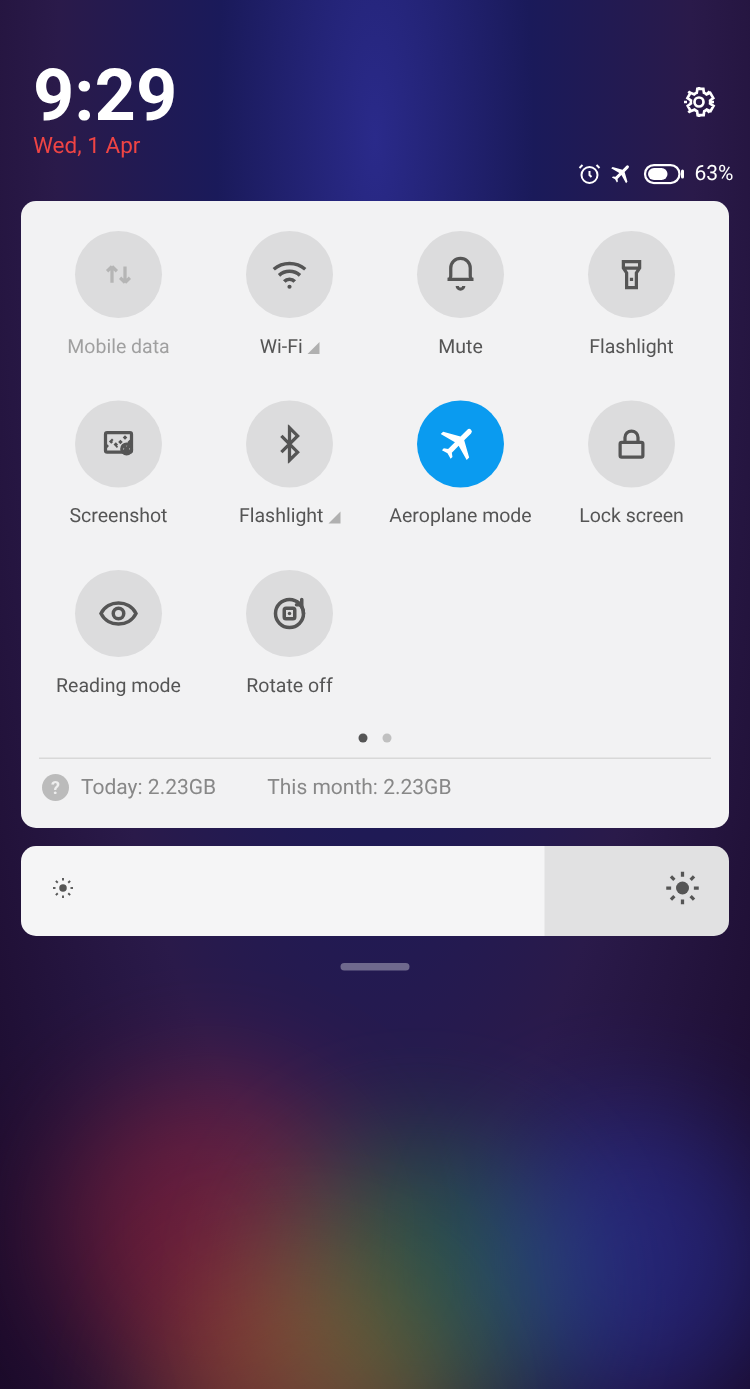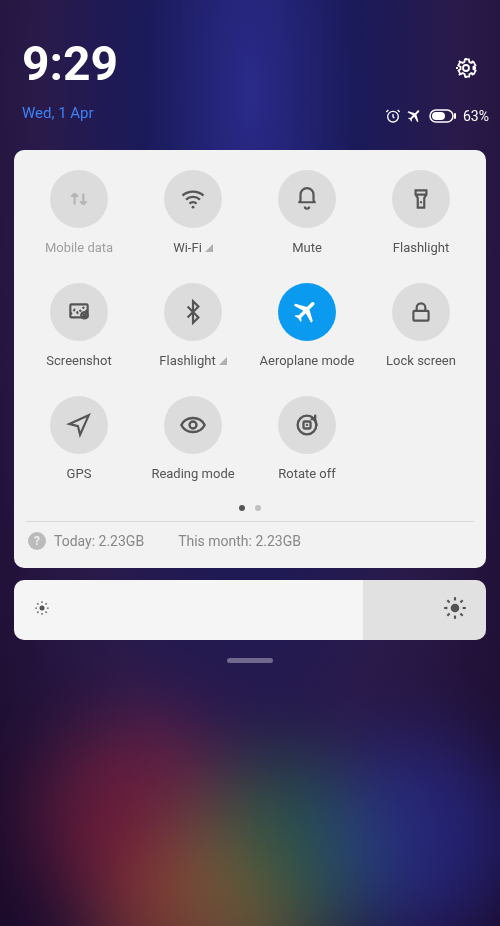--- a/index.html
+++ b/index.html
@@ -15,21 +15,21 @@
   .blob2 { width: 200px; height: 200px; background: #20d040; left: 180px; top: 760px; border-radius: 50%; opacity:0.3;}
   .blob3 { width: 200px; height: 200px; background: #3050ff; left: 320px; top: 740px; border-radius: 50%; opacity:0.3;}
   .blob4 { width: 200px; height: 200px; background: #ff8020; left: 100px; top: 840px; border-radius: 50%; opacity:0.3;}
 
   .status-bar {
     position: relative;
     padding: 40px 22px 0 22px;
     color: #fff;
   }
   .clock { font-size: 48px; font-weight: 700; line-height: 1; }
-  .date { font-size: 15px; margin-top: 16px; color: #3b82f6; }
+  .date { font-size: 15px; margin-top: 0; color: #ef4444; }
   .status-right-top { position: absolute; right: 22px; top: 56px; }
   .status-right-bottom { position: absolute; right: 11px; top: 108px; display: flex; align-items: center; gap: 6px; }
   .gear svg, .status-right-bottom svg { display:block; }
   .batt-txt { font-size: 14px; color: #fff; }
 
   .panel {
     position: relative;
     margin: 28px 14px 0 14px;
     background: #f2f2f3;
     border-radius: 10px;
@@ -198,28 +198,20 @@
     <div class="tile">
       <div class="circ">
         <svg width="26" height="26" viewBox="0 0 24 24" fill="none" stroke="#555" stroke-width="2">
             <rect x="5" y="11" width="14" height="9" rx="1"></rect>
             <path d="M8 11V8a4 4 0 0 1 8 0v3"></path>
           </svg>
       </div>
       <span class="tlabel">Lock screen</span>
     </div>
 
-    <div class="tile">
-      <div class="circ">
-        <svg width="26" height="26" viewBox="0 0 24 24" fill="none" stroke="#555" stroke-width="2">
-            <path d="M3 11l18-8-8 18-2-8-8-2z"></path>
-          </svg>
-      </div>
-      <span class="tlabel">GPS</span>
-    </div>
 
     <div class="tile">
       <div class="circ">
         <svg width="28" height="28" viewBox="0 0 24 24" fill="none" stroke="#555" stroke-width="2">
             <circle cx="12" cy="12" r="3"></circle>
             <path d="M2 12c2-4 6-6 10-6s8 2 10 6c-2 4-6 6-10 6s-8-2-10-6z"></path>
           </svg>
       </div>
       <span class="tlabel">Reading mode</span>
     </div>

